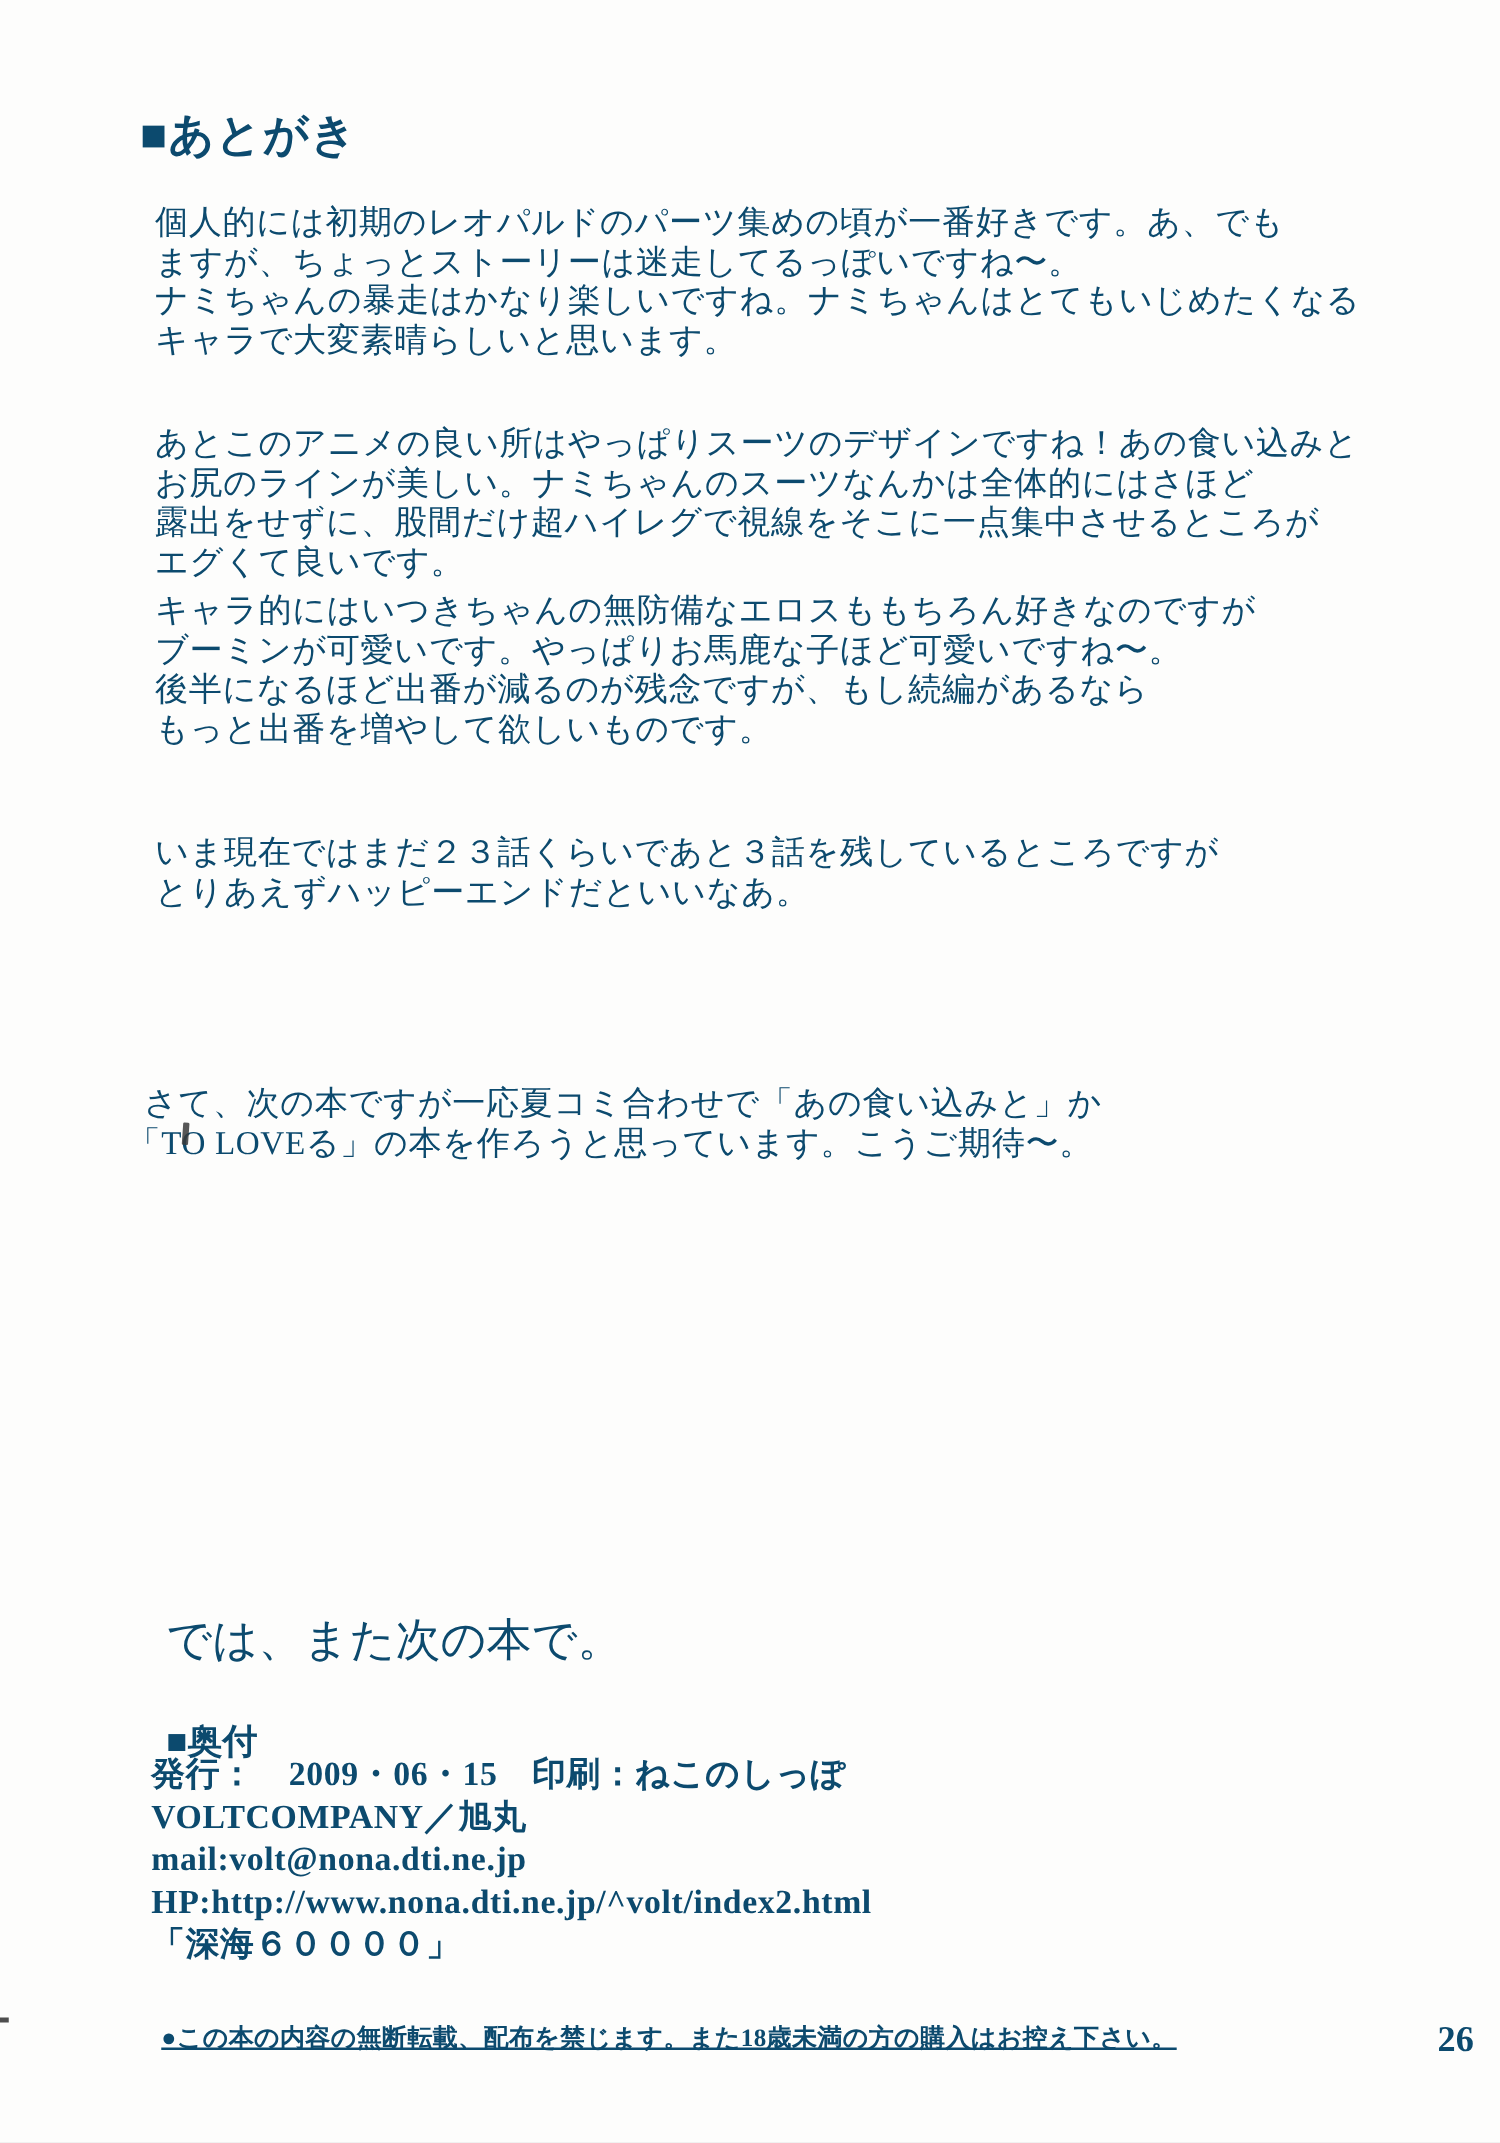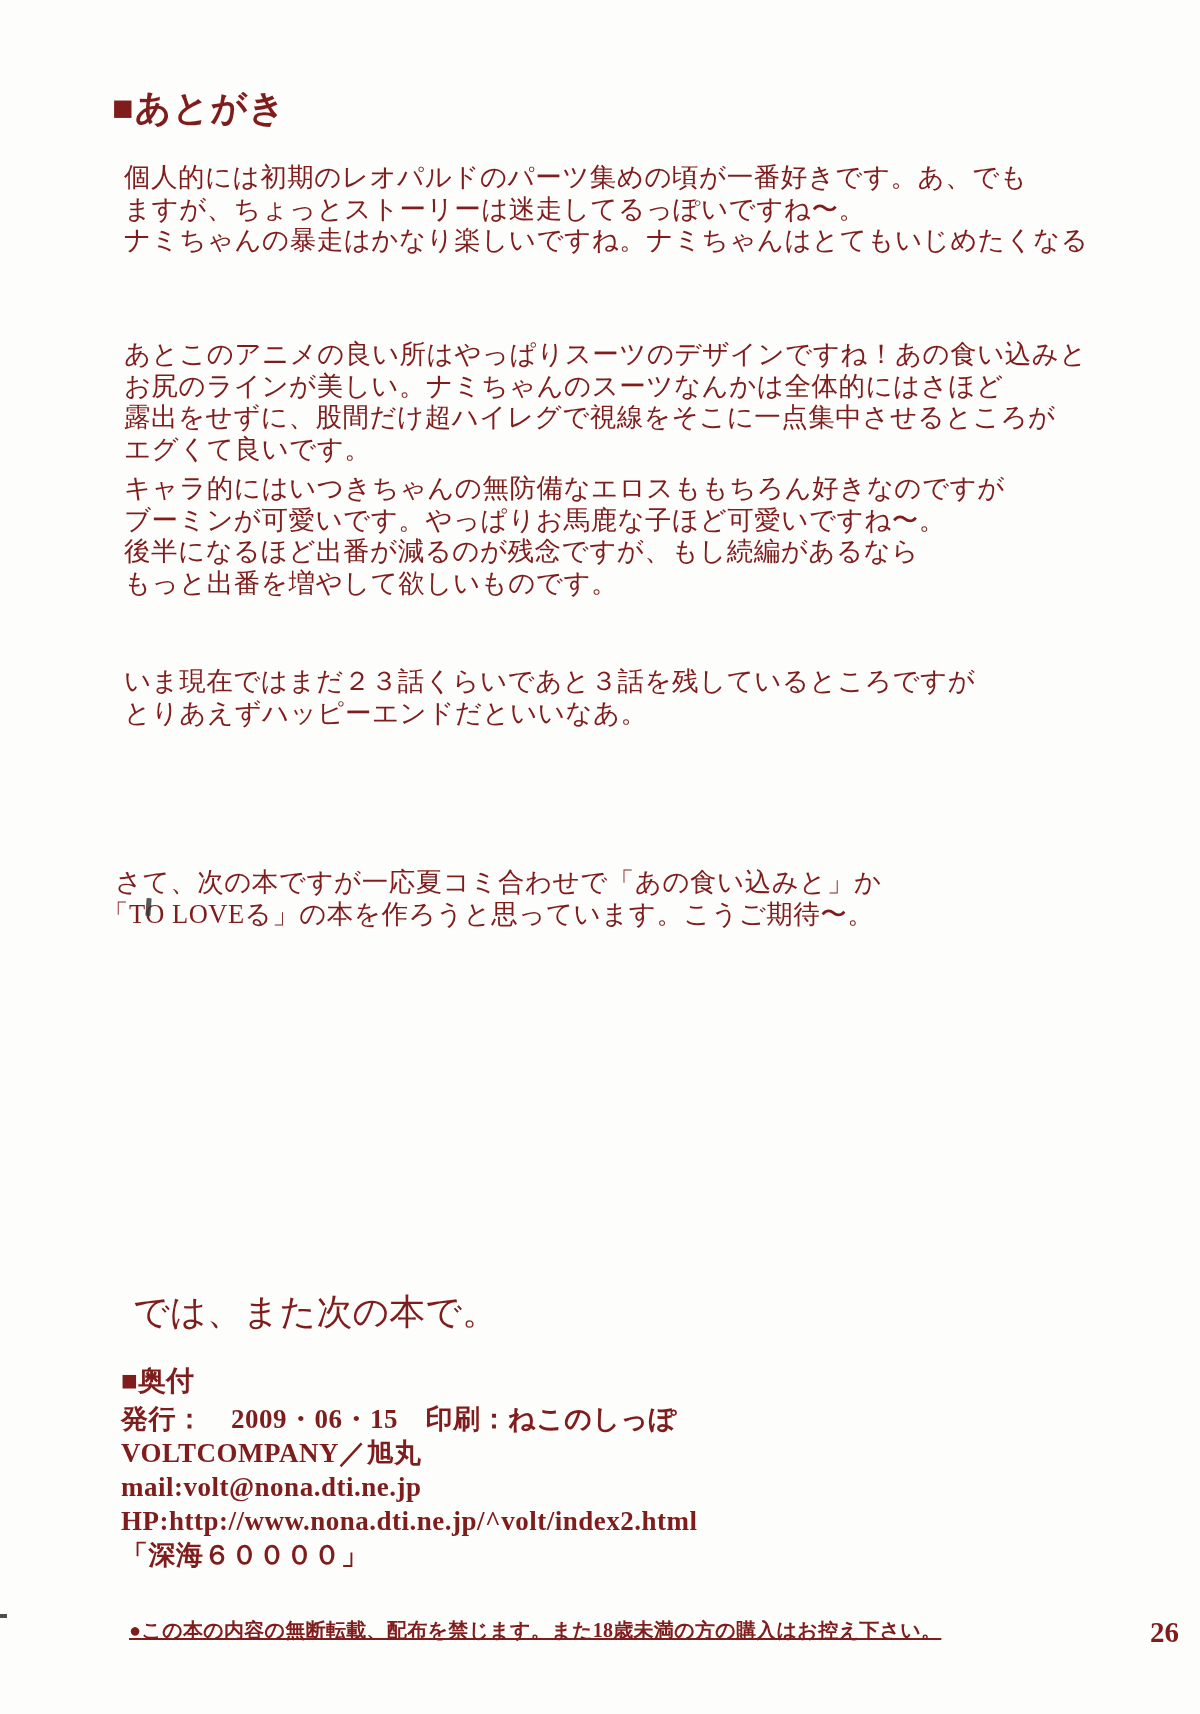--- a/index.html
+++ b/index.html
@@ -6,21 +6,21 @@
     margin: 0;
     padding: 0;
     background: #e8e8e8;
   }
   .page {
     position: relative;
     width: 1200px;
     height: 1714px;
     margin: 0 auto;
     background: #fdfdfc;
-    color: #7f1d1d;
+    color: #0c4a6e;
     font-family: "Liberation Serif", "DejaVu Serif", serif;
     overflow: hidden;
   }
   .heading {
     position: absolute;
     left: 112px;
     top: 84px;
     font-size: 36px;
     font-weight: bold;
     letter-spacing: 1px;
@@ -41,21 +41,21 @@
     top: 1288px;
     font-size: 36px;
     white-space: nowrap;
   }
   .colophon-heading {
     position: absolute;
     left: 121px;
     top: 1362px;
     font-size: 28px;
     font-weight: bold;
-    margin: 0;
+    margin: 12px;
   }
   .colophon {
     position: absolute;
     left: 121px;
     top: 1402px;
     font-size: 27px;
     font-weight: bold;
     line-height: 34px;
     letter-spacing: 0.5px;
     white-space: nowrap;
@@ -104,20 +104,21 @@
 <body>
 
 <div class="page">
 
   <h1 class="heading">■あとがき</h1>
 
   <div class="para" style="top:162px">
     <div class="line">個人的には初期のレオパルドのパーツ集めの頃が一番好きです。あ、でも</div>
     <div class="line">ますが、ちょっとストーリーは迷走してるっぽいですね〜。</div>
     <div class="line">ナミちゃんの暴走はかなり楽しいですね。ナミちゃんはとてもいじめたくなる</div>
+    <div class="line">キャラで大変素晴らしいと思います。</div>
   </div>
 
   <div class="para" style="top:339px">
     <div class="line">あとこのアニメの良い所はやっぱりスーツのデザインですね！あの食い込みと</div>
     <div class="line">お尻のラインが美しい。ナミちゃんのスーツなんかは全体的にはさほど</div>
     <div class="line">露出をせずに、股間だけ超ハイレグで視線をそこに一点集中させるところが</div>
     <div class="line">エグくて良いです。</div>
   </div>
 
   <div class="para" style="top:473px">

